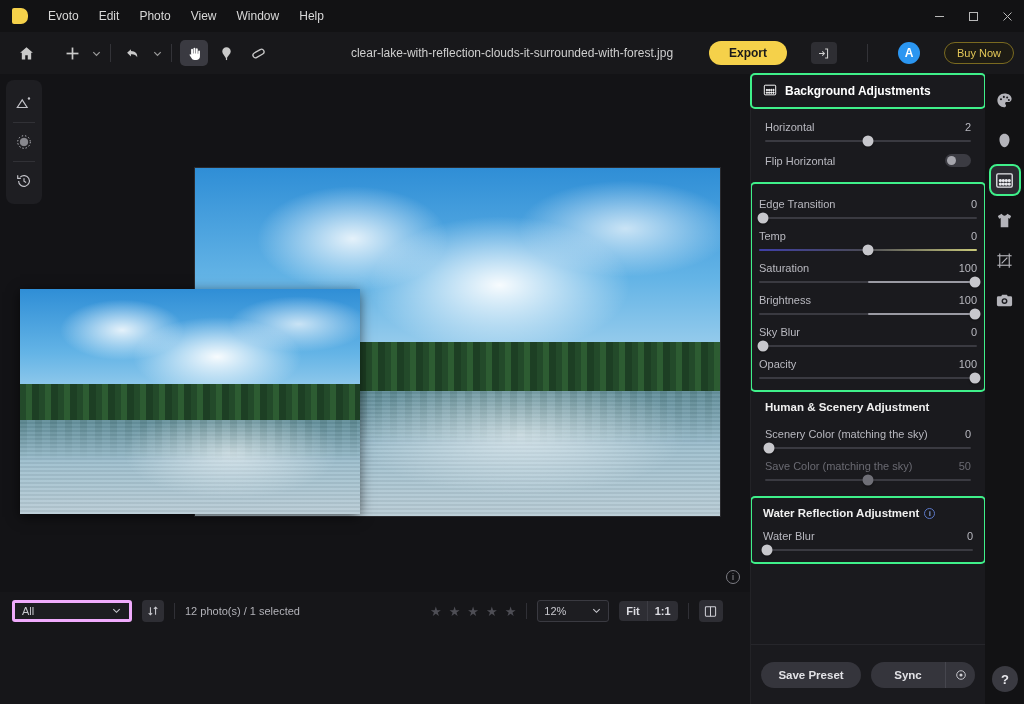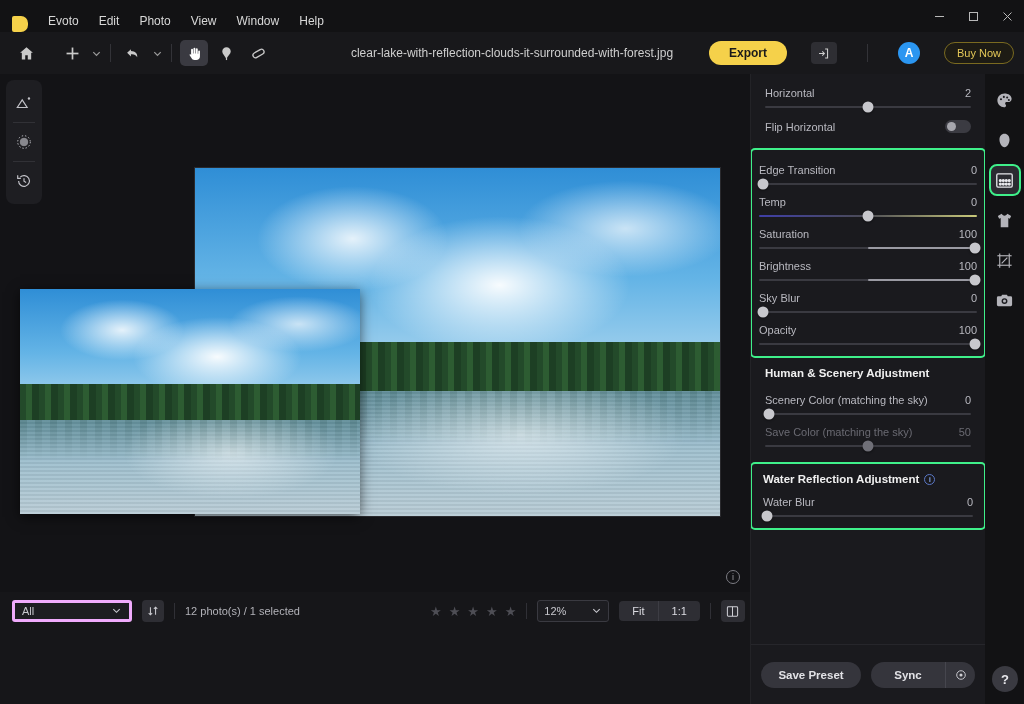--- a/index.html
+++ b/index.html
@@ -8,21 +8,21 @@
     background: #0d0d0f;
     font-family: "Liberation Sans", sans-serif;
     overflow: hidden;
     color: #e6e6e6;
   }
   .app { position: relative; width: 1024px; height: 704px; background: #131316; }
 
   
   .titlebar {
     position: absolute; top: 0; left: 0; width: 1024px; height: 32px;
-    background: #121214; display: flex; align-items: flex-end;
+    background: #121214; display: flex; align-items: center;
   }
   .logo {
     width: 16px; height: 16px; margin-left: 12px; margin-right: 10px;
     background: #f5d14a; border-radius: 2px 7px 7px 2px;
     flex: 0 0 auto;
   }
   .menu { display: flex; align-items: center; gap: 0px; }
   .menu-item {
     font-size: 12px; color: #d8d8d8; padding: 4px 10px; cursor: default;
     white-space: nowrap;
@@ -234,21 +234,21 @@
   .vsep { width: 1px; height: 16px; background: #303036; }
   .count { font-size: 11px; color: #b2b2b8; }
   .bb-center { position: absolute; left: 430px; display: flex; align-items: center; gap: 10px; }
   .stars { display: flex; gap: 7px; color: #4e4e55; font-size: 13px; }
   .zoom-sel {
     width: 72px; height: 22px; border: 1px solid #3a3a41; border-radius: 3px;
     background: #1d1d21; font-size: 11px; color: #c8c8ce;
     display: flex; align-items: center; justify-content: space-between; padding: 0 6px;
   }
   .fitgroup { display: flex; background: #2e2e34; border-radius: 4px; overflow: hidden; }
-  .fit-b { font-size: 11px; font-weight: normal; color: #dcdce2; padding: 4px 13px; }
+  .fit-b { font-size: 11px; font-weight: bold; color: #dcdce2; padding: 4px 7px; }
   .fit-b + .fit-b { border-left: 1px solid #3d3d44; }
   .cmp-b {
     width: 24px; height: 22px; background: #2e2e34; border-radius: 4px;
     display: flex; align-items: center; justify-content: center; color: #cfcfd5; font-size: 12px;
   }
 </style>
 </head>
 <body>
 
 <div class="app">
@@ -378,20 +378,36 @@
     <div class="lr-btn">
       <svg width="18" height="18" viewBox="0 0 20 20" fill="none" stroke="currentColor" stroke-width="1.3">
         <path d="M4 10a6 6 0 1 0 1.8-4.3"></path>
           <polyline points="3,3.5 3,7 6.5,7"></polyline>
           <polyline points="10,7 10,10.3 12.4,11.6"></polyline>
       </svg>
     </div>
   </div>
 
   <div class="right-panel">
+    <div class="panel-head hl">
+      <span>
+        <svg width="14" height="14" viewBox="0 0 16 16" fill="none" stroke="currentColor" stroke-width="1.1">
+          <rect x="1.5" y="2.5" width="13" height="11" rx="1"></rect>
+          <circle cx="4.5" cy="8" r=".8" fill="currentColor"></circle>
+            <circle cx="7" cy="8" r=".8" fill="currentColor"></circle>
+          <circle cx="9.5" cy="8" r=".8" fill="currentColor"></circle>
+            <circle cx="12" cy="8" r=".8" fill="currentColor"></circle>
+          <circle cx="4.5" cy="11" r=".8" fill="currentColor"></circle>
+            <circle cx="7" cy="11" r=".8" fill="currentColor"></circle>
+          <circle cx="9.5" cy="11" r=".8" fill="currentColor"></circle>
+            <circle cx="12" cy="11" r=".8" fill="currentColor"></circle>
+        </svg>
+      </span>
+      <span>Background Adjustments</span>
+    </div>
 
     <div class="panel-scroll">
 
       <div class="grp">
         <div class="row">
           <div class="row-lbl">
             <span>Horizontal</span>
             <span class="val">2</span>
           </div>
           <div class="track">

